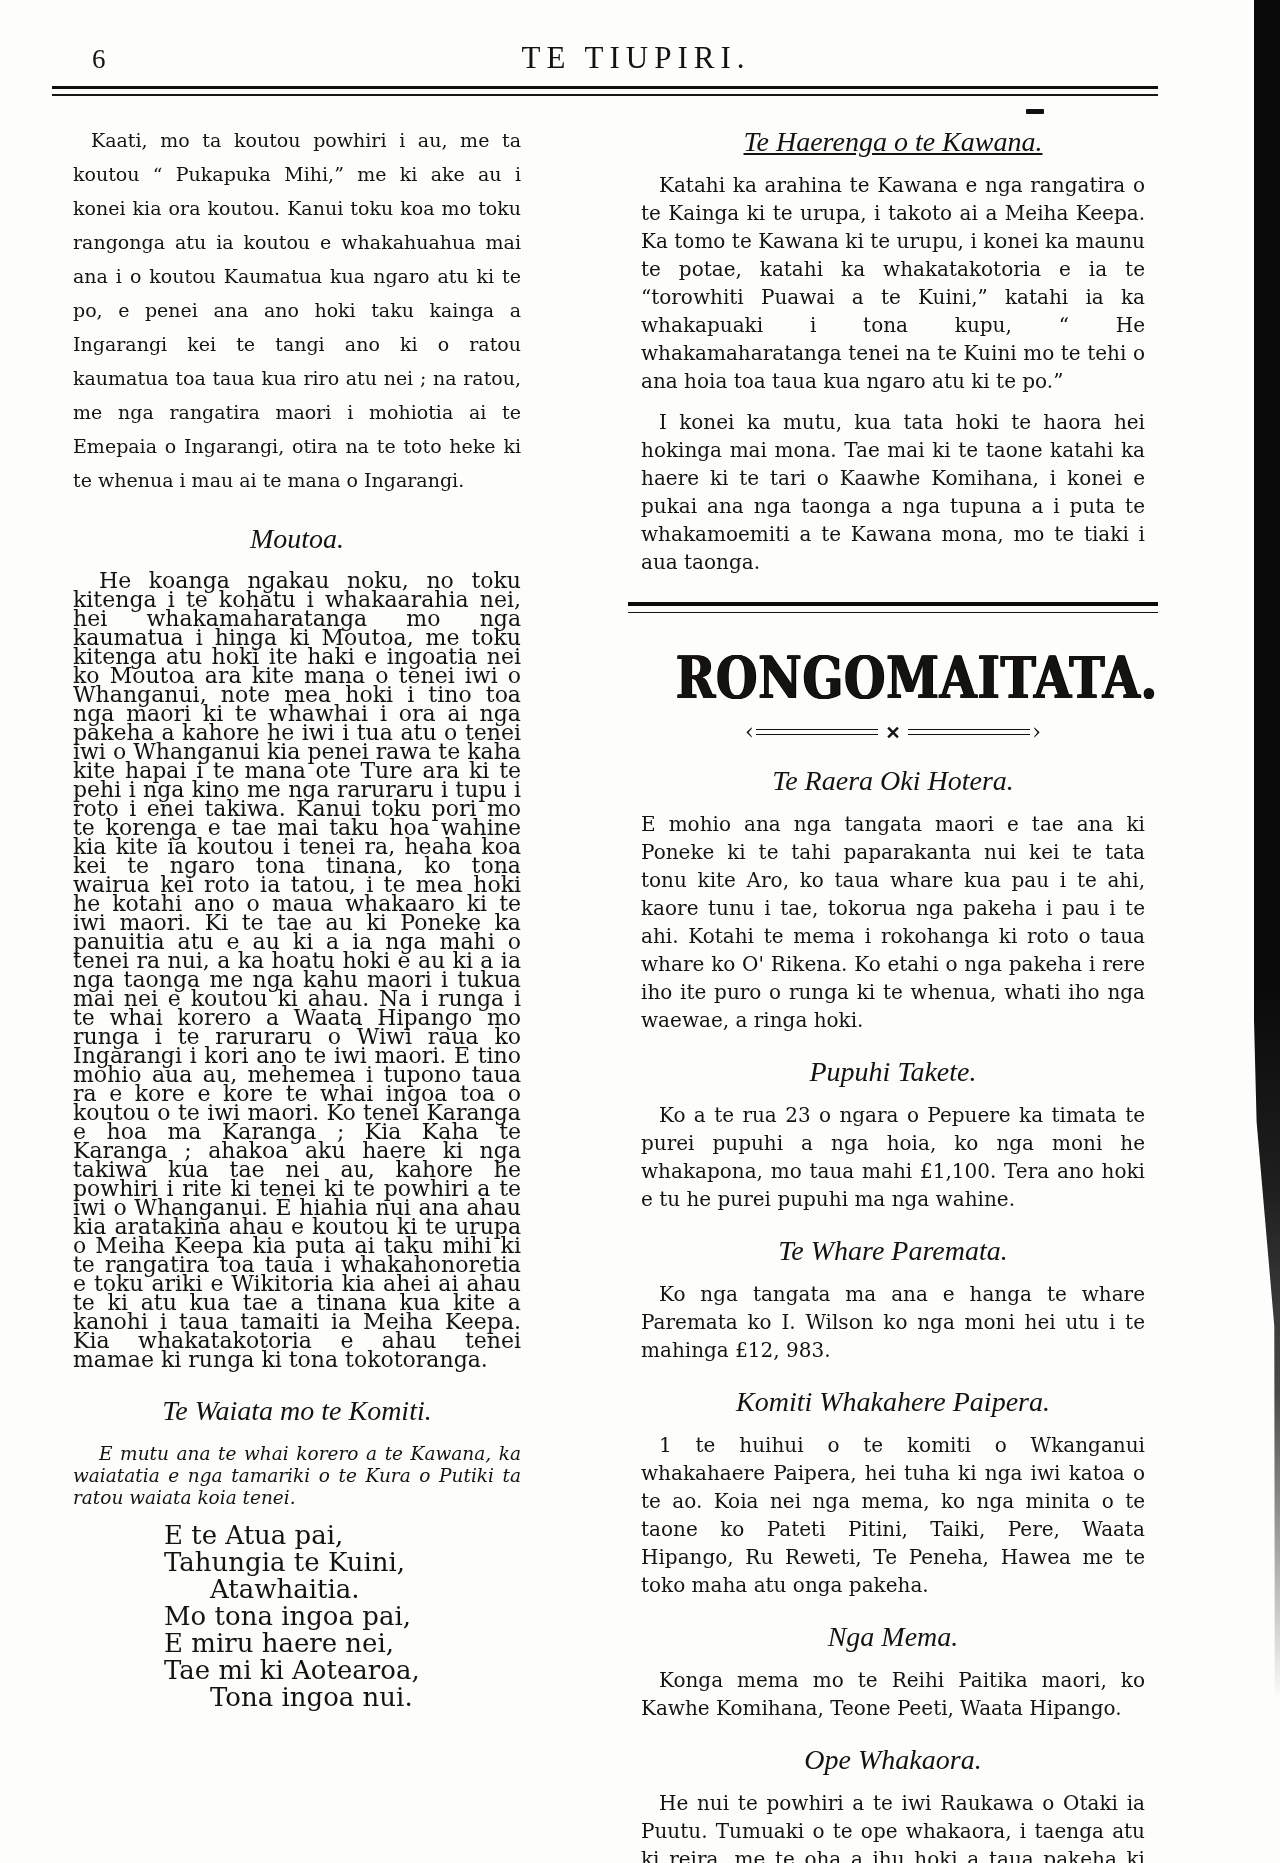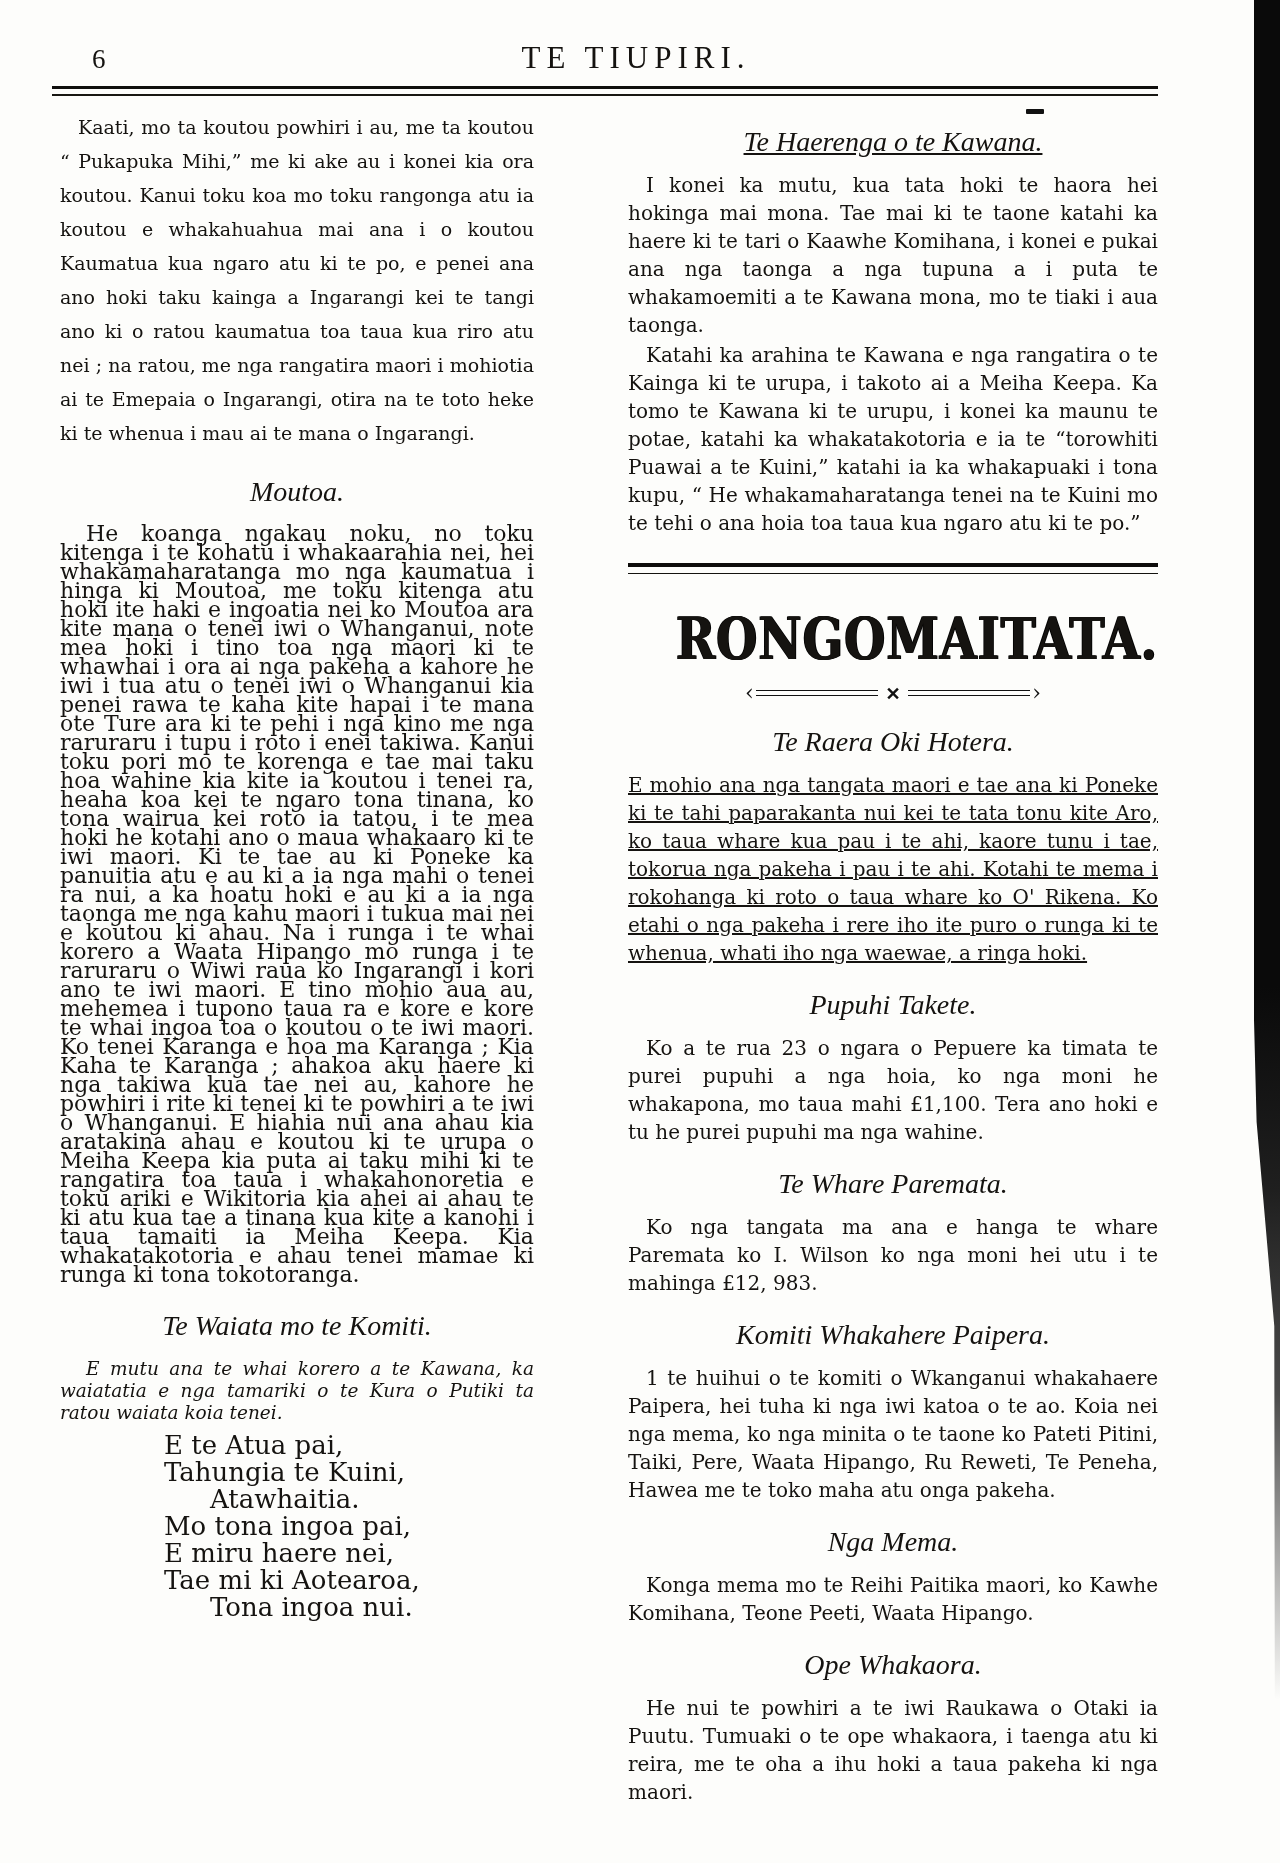--- a/index.html
+++ b/index.html
@@ -19,26 +19,26 @@
     text-align:center;font-family:"Liberation Serif",serif;
     font-size:31px;letter-spacing:6px;font-weight:400;margin-left:16px;
   }
   .header-rule{
     position:absolute;left:52px;top:86px;width:1106px;height:5px;
     border-top:3.5px solid #100f0d;border-bottom:2px solid #181712;
   }
   
   .col-left{position:absolute;left:60px;top:110px;width:474px;}
   .col-right{position:absolute;left:628px;top:126px;width:530px;}
-  p{margin:0;text-align:justify;}
+  p{margin:13px;text-align:justify;}
   .intro{font-size:19px;line-height:34px;text-indent:18px;}
   .body-tight{font-size:22px;line-height:19px;text-indent:26px;}
   .body-mid{font-size:18.5px;line-height:22px;text-indent:26px;margin-top:2px;font-style:italic;}
   .rc{font-size:20px;line-height:28px;text-indent:18px;}
-  .rc.no-indent{text-indent:0;text-decoration:underline;}
+  .rc.no-indent{text-indent:0;}
   .rc + .rc{margin-top:2px;}
   .col-heading{
     margin:26px 0 16px;text-align:center;
     font-family:"Liberation Serif",serif;font-style:italic;
     font-weight:400;font-size:28px;
   }
   .col-right .col-heading{margin:22px 0 13px;}
   .col-right .col-heading.first{margin-top:0;text-decoration:underline;}
   
   .poem{margin:8px 0 0 104px;font-size:26px;line-height:27px;}
@@ -102,22 +102,22 @@
       <div class="poem-line indented">Atawhaitia.</div>
       <div class="poem-line">Mo tona ingoa pai,</div>
       <div class="poem-line">E miru haere nei,</div>
       <div class="poem-line">Tae mi ki Aotearoa,</div>
       <div class="poem-line indented">Tona ingoa nui.</div>
     </div>
   </div>
 
   <div class="col-right">
     <h3 class="col-heading first">Te Haerenga o te Kawana.</h3>
+    <p class="rc">Katahi ka arahina te Kawana e nga rangatira o te Kainga ki te urupa, i takoto ai a Meiha Keepa. Ka tomo te Kawana ki te urupu, i konei ka maunu te potae, katahi ka whakatakotoria e ia te “torowhiti Puawai a te Kuini,” katahi ia ka whakapuaki i tona kupu, “ He whakamaharatanga tenei na te Kuini mo te tehi o ana hoia toa taua kua ngaro atu ki te po.”</p>
     <p class="rc">I konei ka mutu, kua tata hoki te haora hei hokinga mai mona. Tae mai ki te taone katahi ka haere ki te tari o Kaawhe Komihana, i konei e pukai ana nga taonga a nga tupuna a i puta te whakamoemiti a te Kawana mona, mo te tiaki i aua taonga.</p>
-    <p class="rc">Katahi ka arahina te Kawana e nga rangatira o te Kainga ki te urupa, i takoto ai a Meiha Keepa. Ka tomo te Kawana ki te urupu, i konei ka maunu te potae, katahi ka whakatakotoria e ia te “torowhiti Puawai a te Kuini,” katahi ia ka whakapuaki i tona kupu, “ He whakamaharatanga tenei na te Kuini mo te tehi o ana hoia toa taua kua ngaro atu ki te po.”</p>
 
     <div class="section-rule"></div>
 
     <div class="banner">RONGOMAITATA.</div>
 
     <div class="ornament">
       <span class="orn-tip">‹</span>
       <span class="orn-line"></span>
       <span class="orn-x">✕</span>
       <span class="orn-line"></span>

